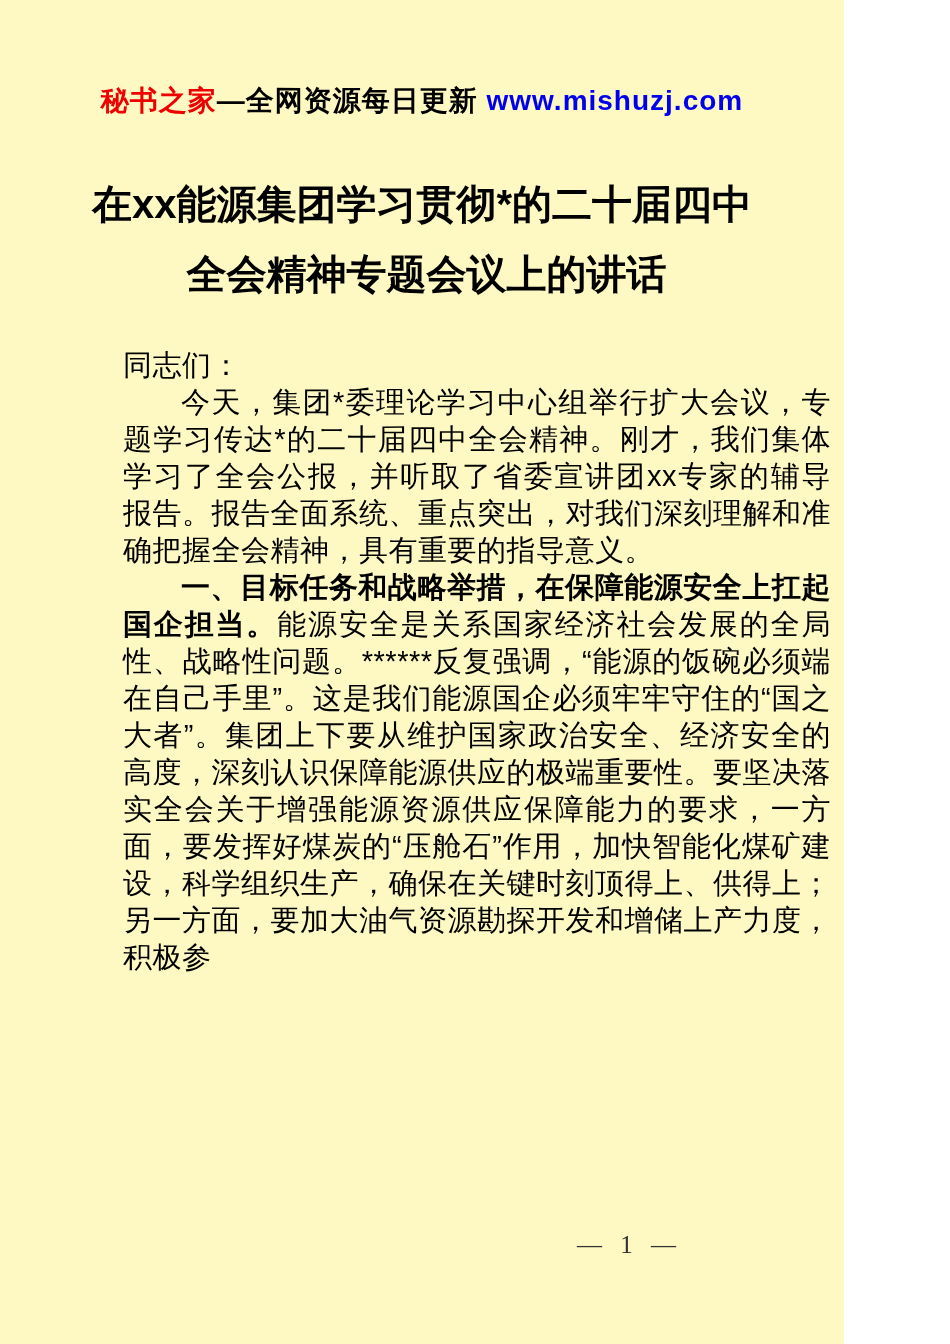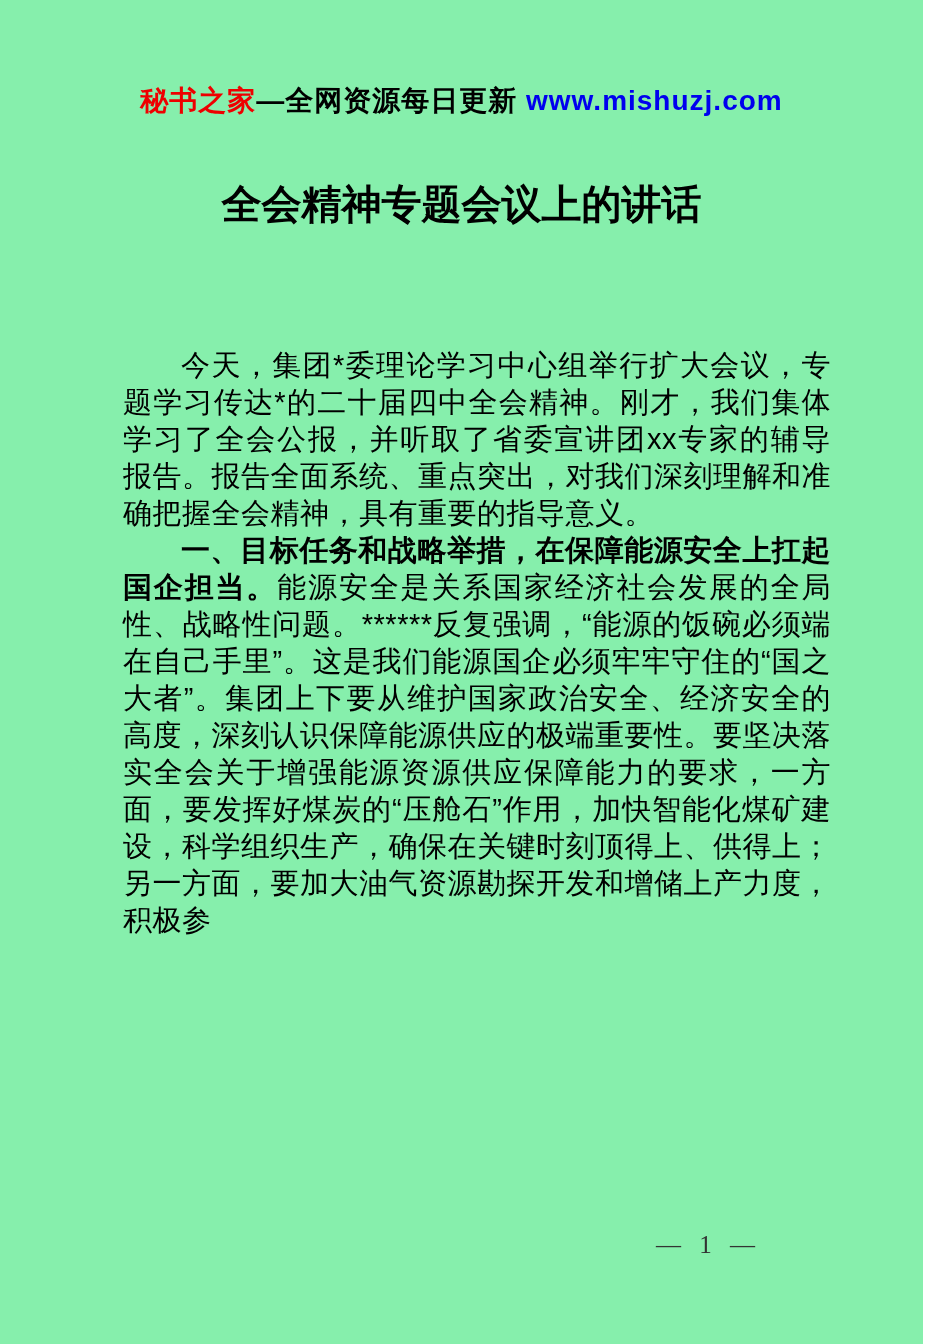--- a/index.html
+++ b/index.html
@@ -1,20 +1,20 @@
 <!DOCTYPE html>
 <html><head>
 <meta charset="utf-8">
 <style>
   html, body { margin: 0; padding: 0; background: #ffffff; }
   .page {
     position: relative;
-    width: 923px;
+    width: 844px;
     height: 1344px;
-    background: #86efac;
+    background: #fef9c3;
     overflow: hidden;
     color: #000000;
     font-family: "Liberation Sans", "DejaVu Sans", sans-serif;
   }
   .site-header {
     position: absolute;
     top: 82px;
     left: 0;
     width: 100%;
     text-align: center;
@@ -69,24 +69,26 @@
 </head>
 <body>
 
 <div class="page">
 
   <div class="site-header">
     <span class="site-name" style="color: rgb(238, 0, 0);">秘书之家</span><span class="site-tagline" style="color: rgb(0, 0, 0);">—全网资源每日更新 </span><span class="site-url" style="color: rgb(0, 0, 238);">www.mishuzj.com</span>
   </div>
 
   <h1 class="doc-title">
+    <span class="title-line">在xx能源集团学习贯彻*的二十届四中</span>
     <span class="title-line">全会精神专题会议上的讲话</span>
   </h1>
 
   <div class="body-text">
+    <p class="salutation">同志们：</p>
     <div id="paragraphs">
         <p class="para"><span>今天，集团*委理论学习中心组举行扩大会议，专题学习传达*的二十届四中全会精神。刚才，我们集体学习了全会公报，并听取了省委宣讲团xx专家的辅导报告。报告全面系统、重点突出，对我们深刻理解和准确把握全会精神，具有重要的指导意义。</span></p>
         <p class="para"><span class="bold">一、目标任务和战略举措，在保障能源安全上扛起国企担当。</span><span>能源安全是关系国家经济社会发展的全局性、战略性问题。******反复强调，“能源的饭碗必须端在自己手里”。这是我们能源国企必须牢牢守住的“国之大者”。集团上下要从维护国家政治安全、经济安全的高度，深刻认识保障能源供应的极端重要性。要坚决落实全会关于增强能源资源供应保障能力的要求，一方面，要发挥好煤炭的“压舱石”作用，加快智能化煤矿建设，科学组织生产，确保在关键时刻顶得上、供得上；另一方面，要加大油气资源勘探开发和增储上产力度，积极参</span></p>
       </div>
   </div>
 
   <div class="page-footer">
     <span>— 1 —</span>
   </div>
 

